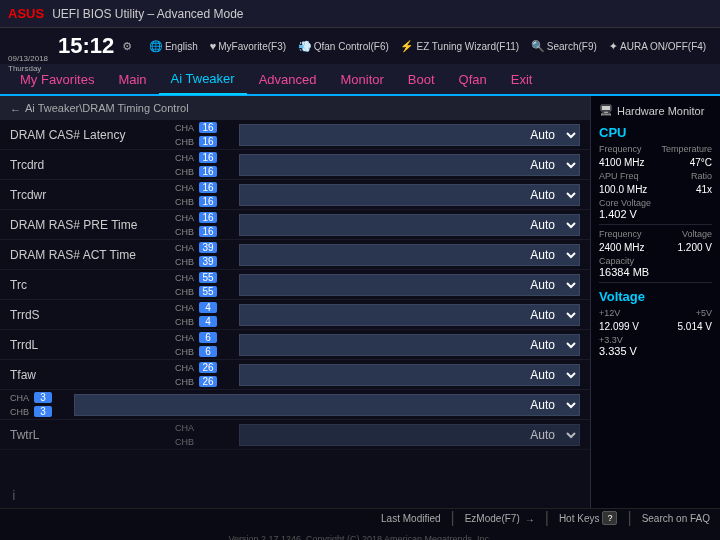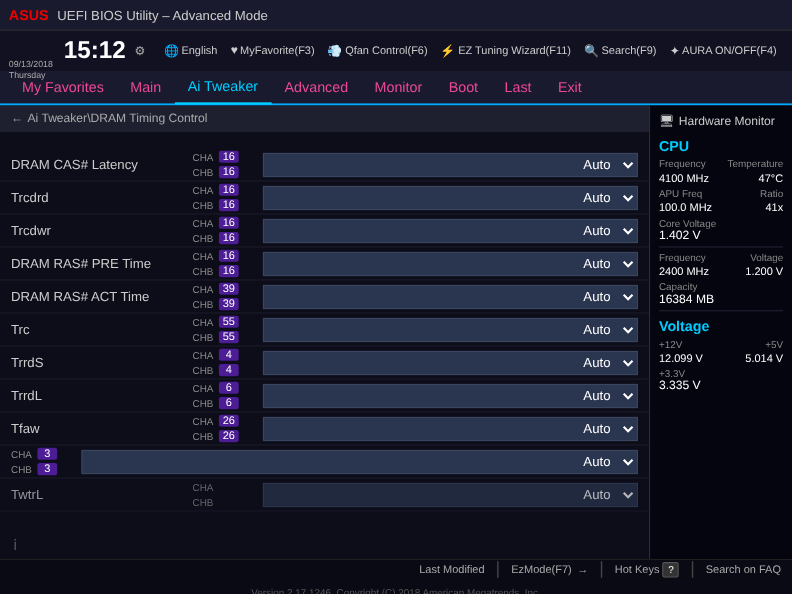--- a/index.html
+++ b/index.html
@@ -101,21 +101,21 @@
       color: #aaa;
       font-size: 11px;
       display: flex;
       align-items: center;
       gap: 4px;
       height: 24px;
     }
 
     
     #dram-table {
-      padding: 15px 0;
+      padding: 0 0;
     }
     .dram-row {
       display: flex;
       align-items: center;
       padding: 2px 10px;
       height: 30px;
       border-bottom: 1px solid #1a1a2a;
     }
     .dram-label {
       color: #ccc;
@@ -137,21 +137,21 @@
       height: 14px;
     }
     .ch-label {
       color: #888;
       font-size: 9px;
       width: 20px;
     }
     .ch-val {
       color: #fff;
       font-size: 10px;
-      background: #4c1d95;
+      background: #3b82f6;
       padding: 0 3px;
       border-radius: 2px;
       min-width: 18px;
       text-align: center;
     }
     .dram-dropdown {
       flex: 1;
       background: #2a3550;
       border: 1px solid #3a4560;
       color: #fff;
@@ -297,21 +297,21 @@
   </div>
 </div>
 
 <div id="nav-bar">
   <div class="nav-item">My Favorites</div>
   <div class="nav-item">Main</div>
   <div class="nav-item active">Ai Tweaker</div>
   <div class="nav-item">Advanced</div>
   <div class="nav-item">Monitor</div>
   <div class="nav-item">Boot</div>
-  <div class="nav-item">Last</div>
+  <div class="nav-item">Qfan</div>
   <div class="nav-item">Exit</div>
 </div>
 
 <div id="main-content">
 
   <div id="left-panel">
 
     <div id="breadcrumb">
       <span style="cursor:pointer;">←</span>
       <span>Ai Tweaker\DRAM Timing Control</span>

